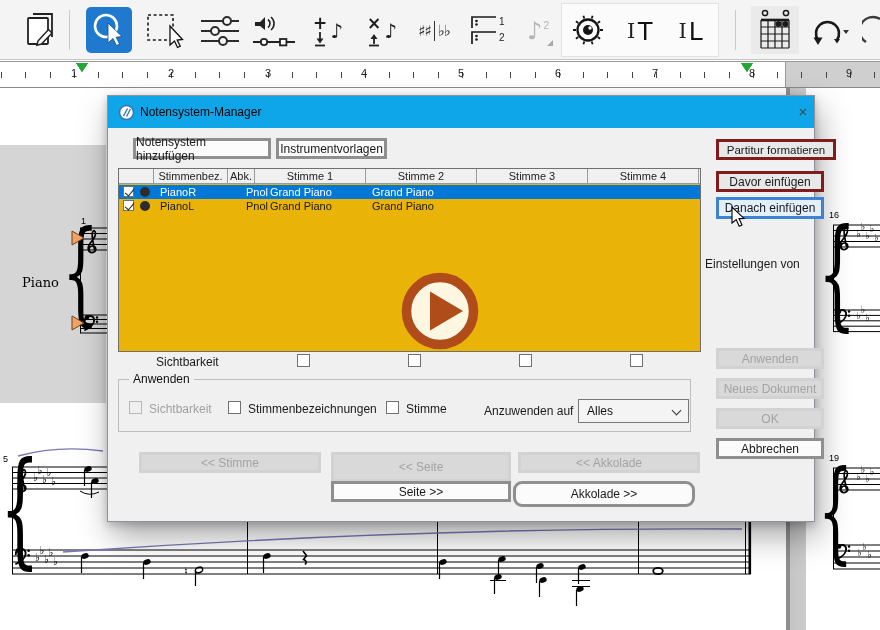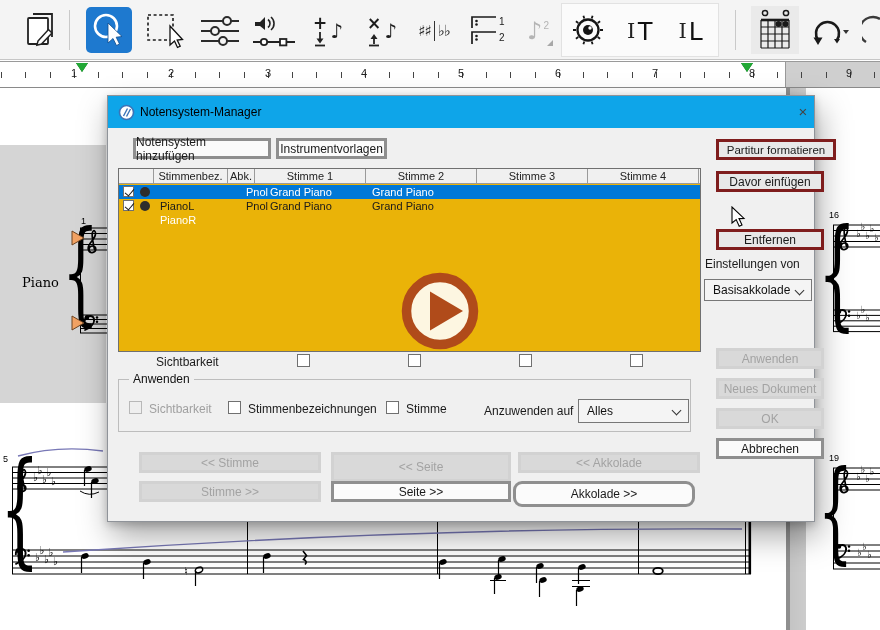--- a/index.html
+++ b/index.html
@@ -381,21 +381,21 @@
         <div class="hcell first" style="left:34px;width:75px;">Stimmenbez.</div>
         <div class="hcell" style="left:109px;width:27px;">Abk.</div>
         <div class="hcell" style="left:136px;width:111px;">Stimme 1</div>
         <div class="hcell" style="left:247px;width:111px;">Stimme 2</div>
         <div class="hcell" style="left:358px;width:111px;">Stimme 3</div>
         <div class="hcell" style="left:469px;width:111px;">Stimme 4</div>
       </div>
       <div class="lrow sel" style="top:16px;">
         <span class="cb checked" style="left:4px;top:1px;width:11px;height:11px;"></span>
         <span class="dot"></span>
-        <span class="cell" style="left:41px;margin-top:28px;">PianoR</span>
+        <span class="cell" style="left:41px;">PianoR</span>
         <span class="cell" style="left:127px;">Pnol</span>
         <span class="cell" style="left:151px;">Grand Piano</span>
         <span class="cell" style="left:253px;">Grand Piano</span>
       </div>
       <div class="lrow" style="top:30px;">
         <span class="cb checked" style="left:4px;top:1px;width:11px;height:11px;"></span>
         <span class="dot"></span>
         <span class="cell" style="left:41px;">PianoL</span>
         <span class="cell" style="left:127px;">Pnol</span>
         <span class="cell" style="left:151px;">Grand Piano</span>
@@ -420,32 +420,27 @@
       <span class="lbl" style="left:365px;top:24px;">Anzuwenden auf</span>
       <div class="combo" style="left:459px;top:19px;width:111px;height:24px;">
         <span>Alles</span>
         <span class="chev"></span>
       </div>
     </div>
 
     <div class="btn disabled" style="left:19px;top:356px;width:182px;height:21px;">&lt;&lt; Stimme</div>
     <div class="btn disabled" style="left:211px;top:356px;width:180px;height:30px;">&lt;&lt; Seite</div>
     <div class="btn disabled" style="left:398px;top:356px;width:182px;height:21px;">&lt;&lt; Akkolade</div>
-    <div class="btn disabled" style="left:19px;top:385px;width:182px;height:21px;">Stimme &gt;&gt;</div>
     <div class="btn light" style="left:211px;top:385px;width:180px;height:21px;">Seite &gt;&gt;</div>
     <div class="btn light" style="left:393px;top:385px;width:182px;height:26px;border-radius:9px;">Akkolade &gt;&gt;</div>
 
     <div class="btn sm" style="left:596px;top:43px;width:120px;height:21px;">Partitur formatieren</div>
     <div class="btn" style="left:596px;top:75px;width:108px;height:21px;">Davor einfügen</div>
-    <div class="btn" style="left:596px;top:133px;width:108px;height:21px;">Entfernen</div>
+    <div class="btn primary" style="left:596px;top:101px;width:108px;height:22px;">Danach einfügen</div>
     <span class="lbl" style="left:597px;top:161px;">Einstellungen von</span>
-    <div class="combo" style="left:596px;top:183px;width:108px;height:22px;">
-      <span>Basisakkolade</span>
-      <span class="chev"></span>
-    </div>
     <div class="btn disabled" style="left:596px;top:252px;width:108px;height:21px;">Anwenden</div>
     <div class="btn disabled" style="left:596px;top:282px;width:108px;height:21px;">Neues Dokument</div>
     <div class="btn disabled" style="left:596px;top:312px;width:108px;height:21px;">OK</div>
     <div class="btn light" style="left:596px;top:342px;width:108px;height:21px;">Abbrechen</div>
   </div>
 
   <div class="play-overlay">
     <svg width="88" height="88">
       <circle cx="44" cy="44" r="33.5" fill="rgba(255,255,255,0.88)" stroke="#b04b1a" stroke-width="9.5"></circle>
       <polygon points="34,24.5 34,63.5 67,44" fill="#b04b1a"></polygon>

